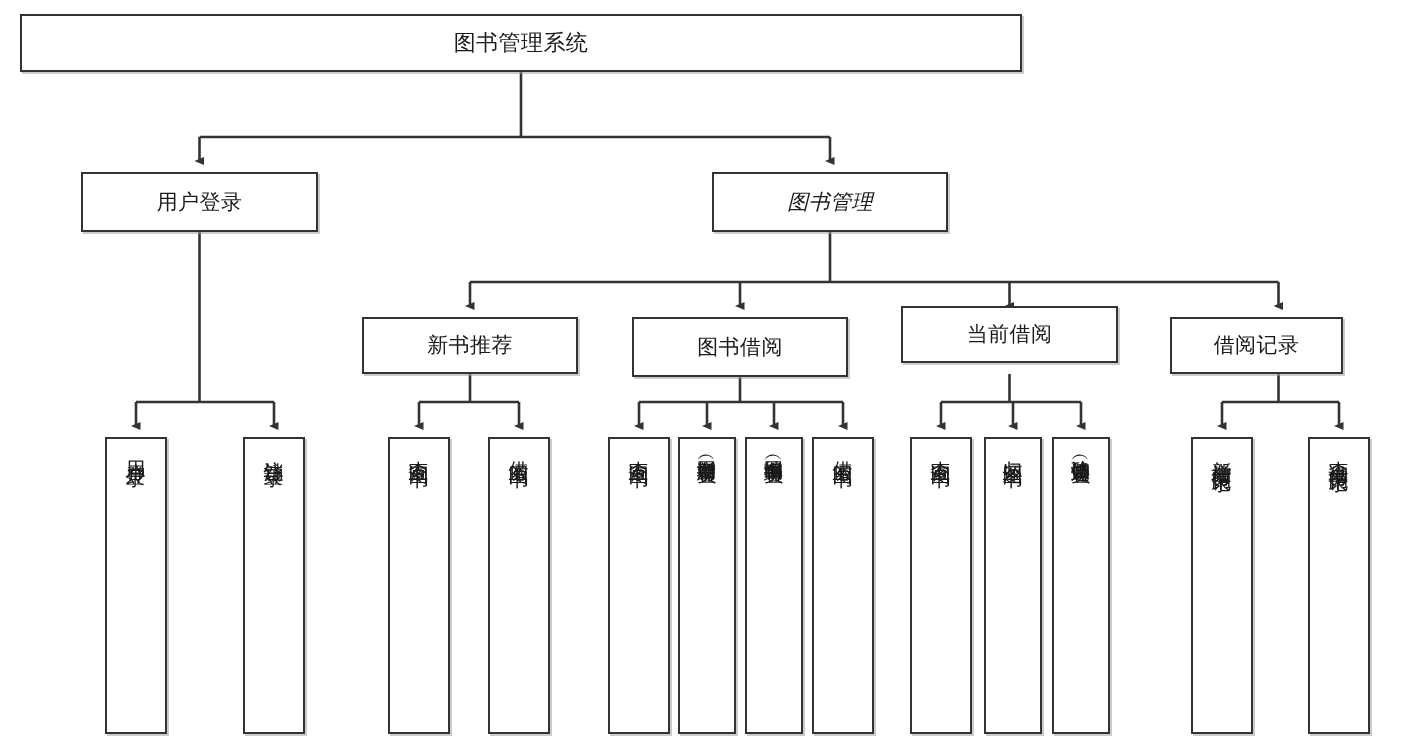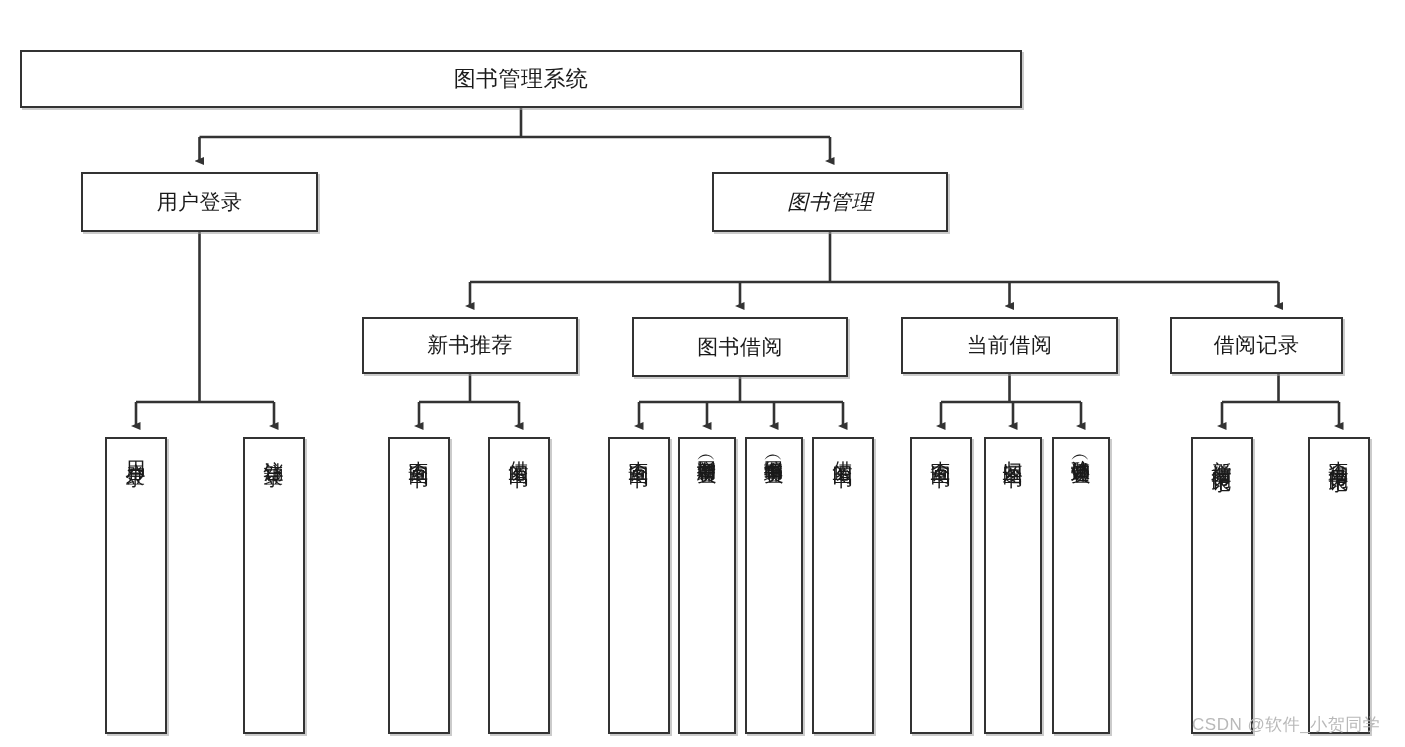--- a/index.html
+++ b/index.html
@@ -113,36 +113,36 @@
         <path d="M941,402 L941,426" stroke="#333333" stroke-width="2.6" fill="none" marker-end="url(#arrowhead)"></path>
         <path d="M1013,402 L1013,426" stroke="#333333" stroke-width="2.6" fill="none" marker-end="url(#arrowhead)"></path>
         <path d="M1081,402 L1081,426" stroke="#333333" stroke-width="2.6" fill="none" marker-end="url(#arrowhead)"></path>
         <path d="M1278.5,374 L1278.5,402 M1222,402 L1339,402" stroke="#333333" stroke-width="2.6" fill="none"></path>
         <path d="M1222,402 L1222,426" stroke="#333333" stroke-width="2.6" fill="none" marker-end="url(#arrowhead)"></path>
         <path d="M1339,402 L1339,426" stroke="#333333" stroke-width="2.6" fill="none" marker-end="url(#arrowhead)"></path>
       </g>
   </svg>
 
   <div id="node-layer">
-      <div class="node horiz root" style="left: 20px; top: 14px; width: 1002px; height: 58px; margin-top: 36px;">
+      <div class="node horiz root" style="left: 20px; top: 14px; width: 1002px; height: 58px;">
         <span class="node-label">图书管理系统</span>
       </div>
       <div class="node horiz" style="left: 81px; top: 172px; width: 237px; height: 60px;">
         <span class="node-label">用户登录</span>
       </div>
       <div class="node horiz" style="left: 712px; top: 172px; width: 236px; height: 60px; font-style: italic;">
         <span class="node-label">图书管理</span>
       </div>
       <div class="node horiz" style="left: 362px; top: 317px; width: 216px; height: 57px; align-items: center;">
         <span class="node-label">新书推荐</span>
       </div>
       <div class="node horiz" style="left: 632px; top: 317px; width: 216px; height: 60px;">
         <span class="node-label">图书借阅</span>
       </div>
-      <div class="node horiz" style="left: 901px; top: 317px; width: 217px; height: 57px;">
+      <div class="node horiz" style="left: 901px; top: 306px; width: 217px; height: 57px;">
         <span class="node-label">当前借阅</span>
       </div>
       <div class="node horiz" style="left: 1170px; top: 317px; width: 173px; height: 57px; text-align: right;">
         <span class="node-label">借阅记录</span>
       </div>
       <div class="node vert" style="left: 105px; top: 437px; width: 62px; height: 297px;">
         <span class="node-label">用户登录</span>
       </div>
       <div class="node vert" style="left: 243px; top: 437px; width: 62px; height: 297px;">
         <span class="node-label">注销登录</span>
@@ -175,14 +175,13 @@
         <span class="node-label">确认归还（管理员）</span>
       </div>
       <div class="node vert" style="left: 1191px; top: 437px; width: 62px; height: 297px;">
         <span class="node-label">新增借阅记录</span>
       </div>
       <div class="node vert" style="left: 1308px; top: 437px; width: 62px; height: 297px;">
         <span class="node-label">查询借阅记录</span>
       </div>
     </div>
 
-  <div class="watermark" style="left:1192px; top:713px;">CSDN @软件_小贺同学</div>
 </div>
 
 </body></html>

